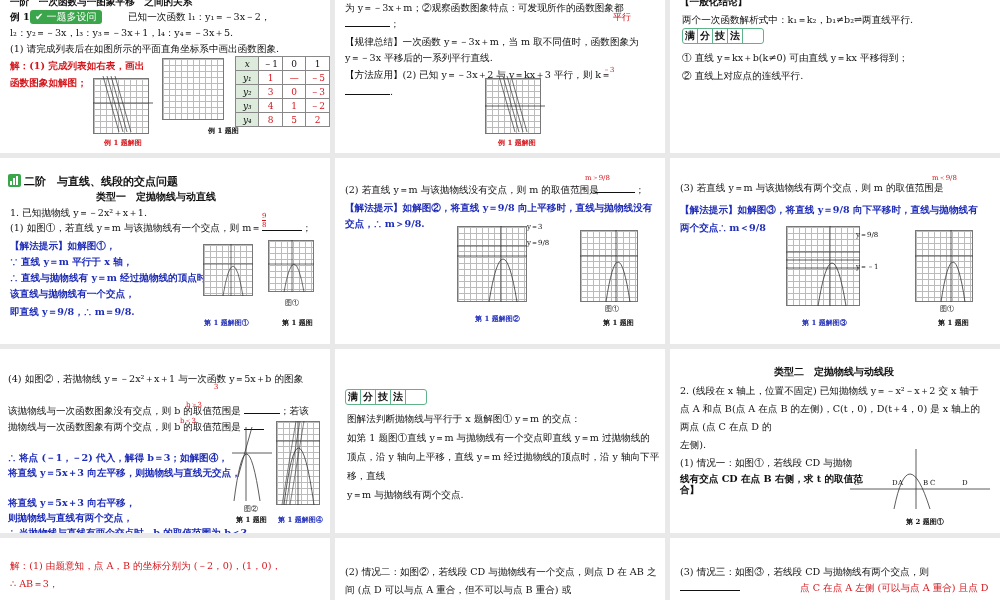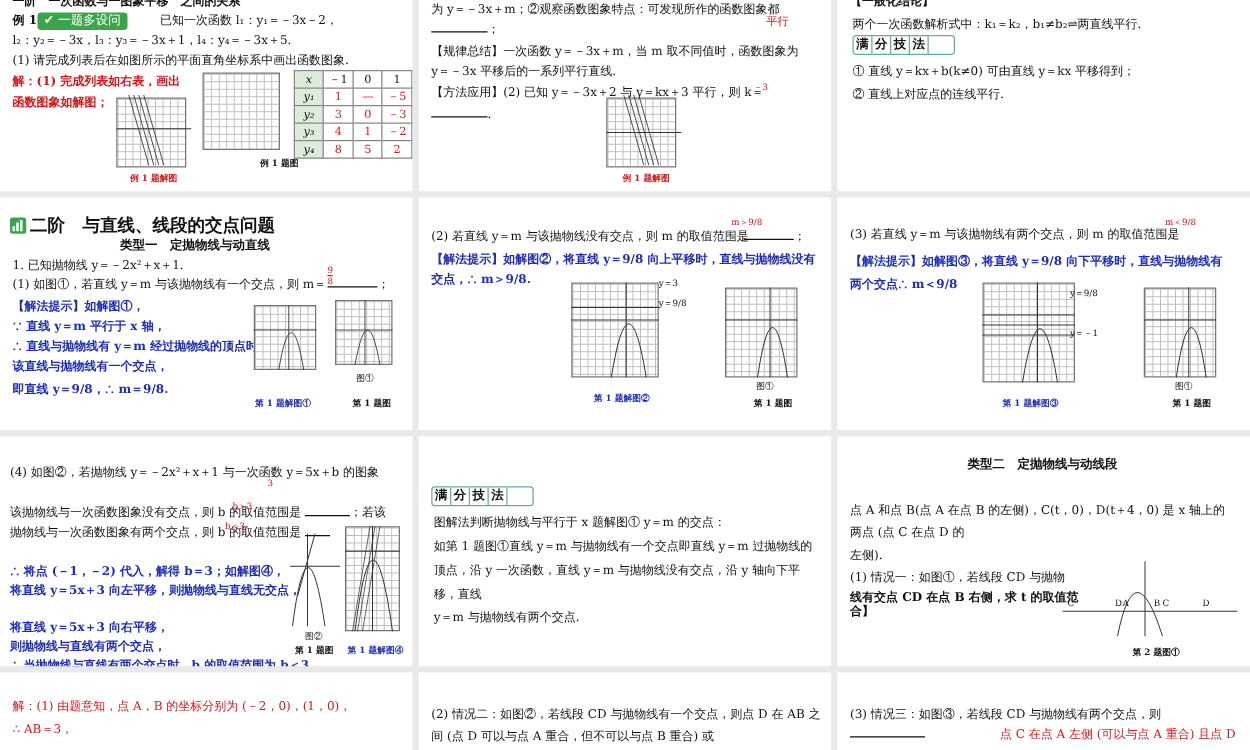--- a/index.html
+++ b/index.html
@@ -112,21 +112,21 @@
       <span>分</span>
       <span>技</span>
       <span>法</span>
       <span></span>
   </div>
   <div class="t" style="left:12px;top:52px">① 直线 y＝kx＋b(k≠0) 可由直线 y＝kx 平移得到；</div>
   <div class="t" style="left:12px;top:70px">② 直线上对应点的连线平行.</div>
 </div>
 
 <div class="slide c0 r1">
-  <div class="t bold sans" style="left:8px;top:16px;font-size:14px">
+  <div class="t bold sans" style="left:8px;top:16px;font-size:11px">
     <span class="greenico"><i style="left:2px;height:4px"></i><i style="left:5px;height:7px"></i><i style="left:8px;height:9px"></i></span><span>二阶　与直线、线段的交点问题</span>
   </div>
   <div class="t bold sans" style="left:96px;top:32px;font-size:10px">类型一　定抛物线与动直线</div>
   <div class="t" style="left:10px;top:47px">1. 已知抛物线 y＝－2x²＋x＋1.</div>
   <div class="t" style="left:10px;top:62px">(1) 如图①，若直线 y＝m 与该抛物线有一个交点，则 m＝</div>
   <div class="t red" style="left:262px;top:54px;font-size:7px;line-height:8px;text-align:center">
       <div>9</div>
       <div style="border-top:1px solid #d4161c">8</div>
     </div>
   <div class="t" style="left:262px;top:62px"><span class="blank" style="width:40px"></span>；</div>
@@ -239,27 +239,28 @@
 <div class="slide c1 r2">
   <div class="manfen" style="left:10px;top:40px">
     <span>满</span>
       <span>分</span>
       <span>技</span>
       <span>法</span>
       <span></span>
   </div>
   <div class="t" style="left:12px;top:62px">图解法判断抛物线与平行于 x 题解图① y＝m 的交点：</div>
   <div class="t" style="left:12px;top:81px">如第 1 题图①直线 y＝m 与抛物线有一个交点即直线 y＝m 过抛物线的</div>
-  <div class="t" style="left:12px;top:100px">顶点，沿 y 一次函数，直线 y＝m 与抛物线没有交点，沿 y 轴向下平</div>
+  <div class="t" style="left:12px;top:100px">顶点，沿 y 轴向上平移，直线 y＝m 经过抛物线的顶点时，沿 y 轴向下平</div>
   <div class="t" style="left:12px;top:119px">移，直线</div>
   <div class="t" style="left:12px;top:138px">y＝m 与抛物线有两个交点.</div>
 </div>
 
 <div class="slide c2 r2">
   <div class="t bold sans" style="left:104px;top:16px;font-size:10px">类型二　定抛物线与动线段</div>
+  <div class="t" style="left:10px;top:34px">2. (线段在 x 轴上，位置不固定) 已知抛物线 y＝－x²－x＋2 交 x 轴于</div>
   <div class="t" style="left:10px;top:52px">点 A 和点 B(点 A 在点 B 的左侧)，C(t，0)，D(t＋4，0) 是 x 轴上的</div>
   <div class="t" style="left:10px;top:70px">两点 (点 C 在点 D 的</div>
   <div class="t" style="left:10px;top:88px">左侧).</div>
   <div class="t" style="left:10px;top:106px">(1) 情况一：如图①，若线段 CD 与抛物</div>
   <div class="t bold" style="left:10px;top:122px">线有交点 CD 在点 B 右侧，求 t 的取值范</div>
   <div class="t bold" style="left:10px;top:133px">合】</div>
   <svg style="left:180px;top:100px" width="140" height="60">
     <line x1="0" y1="40" x2="140" y2="40" stroke="#333" stroke-width="0.8"></line>
     <line x1="66" y1="0" x2="66" y2="60" stroke="#333" stroke-width="0.8"></line>
     <path d="M44 60 Q58 -10 80 60" fill="none" stroke="#333" stroke-width="0.8"></path>

